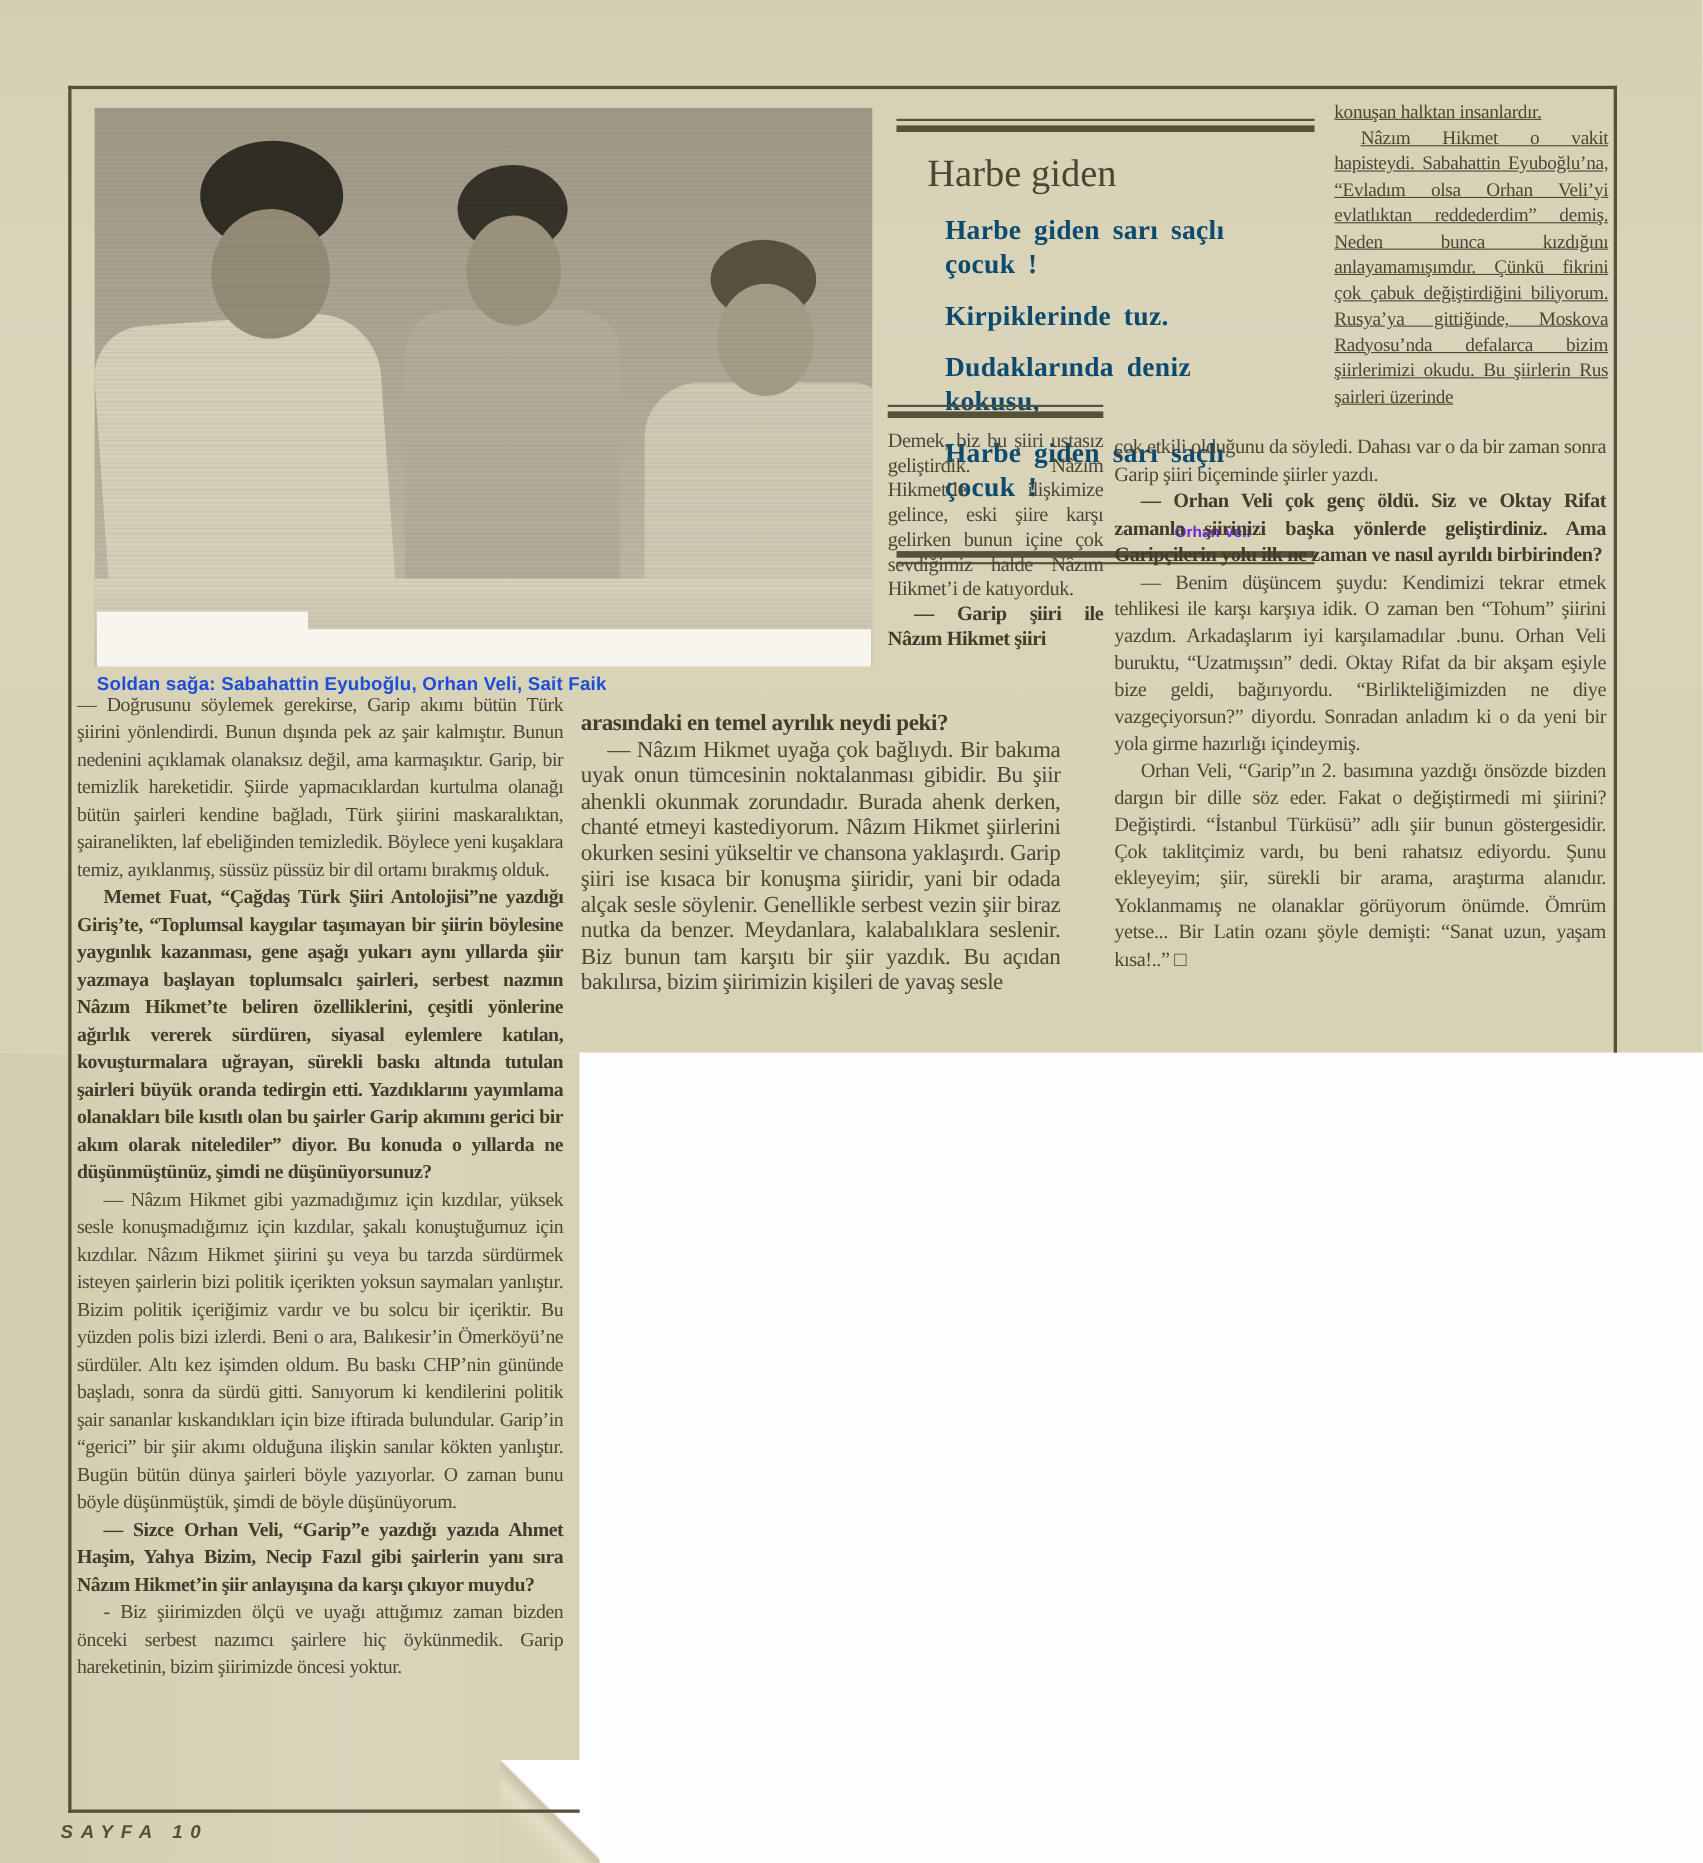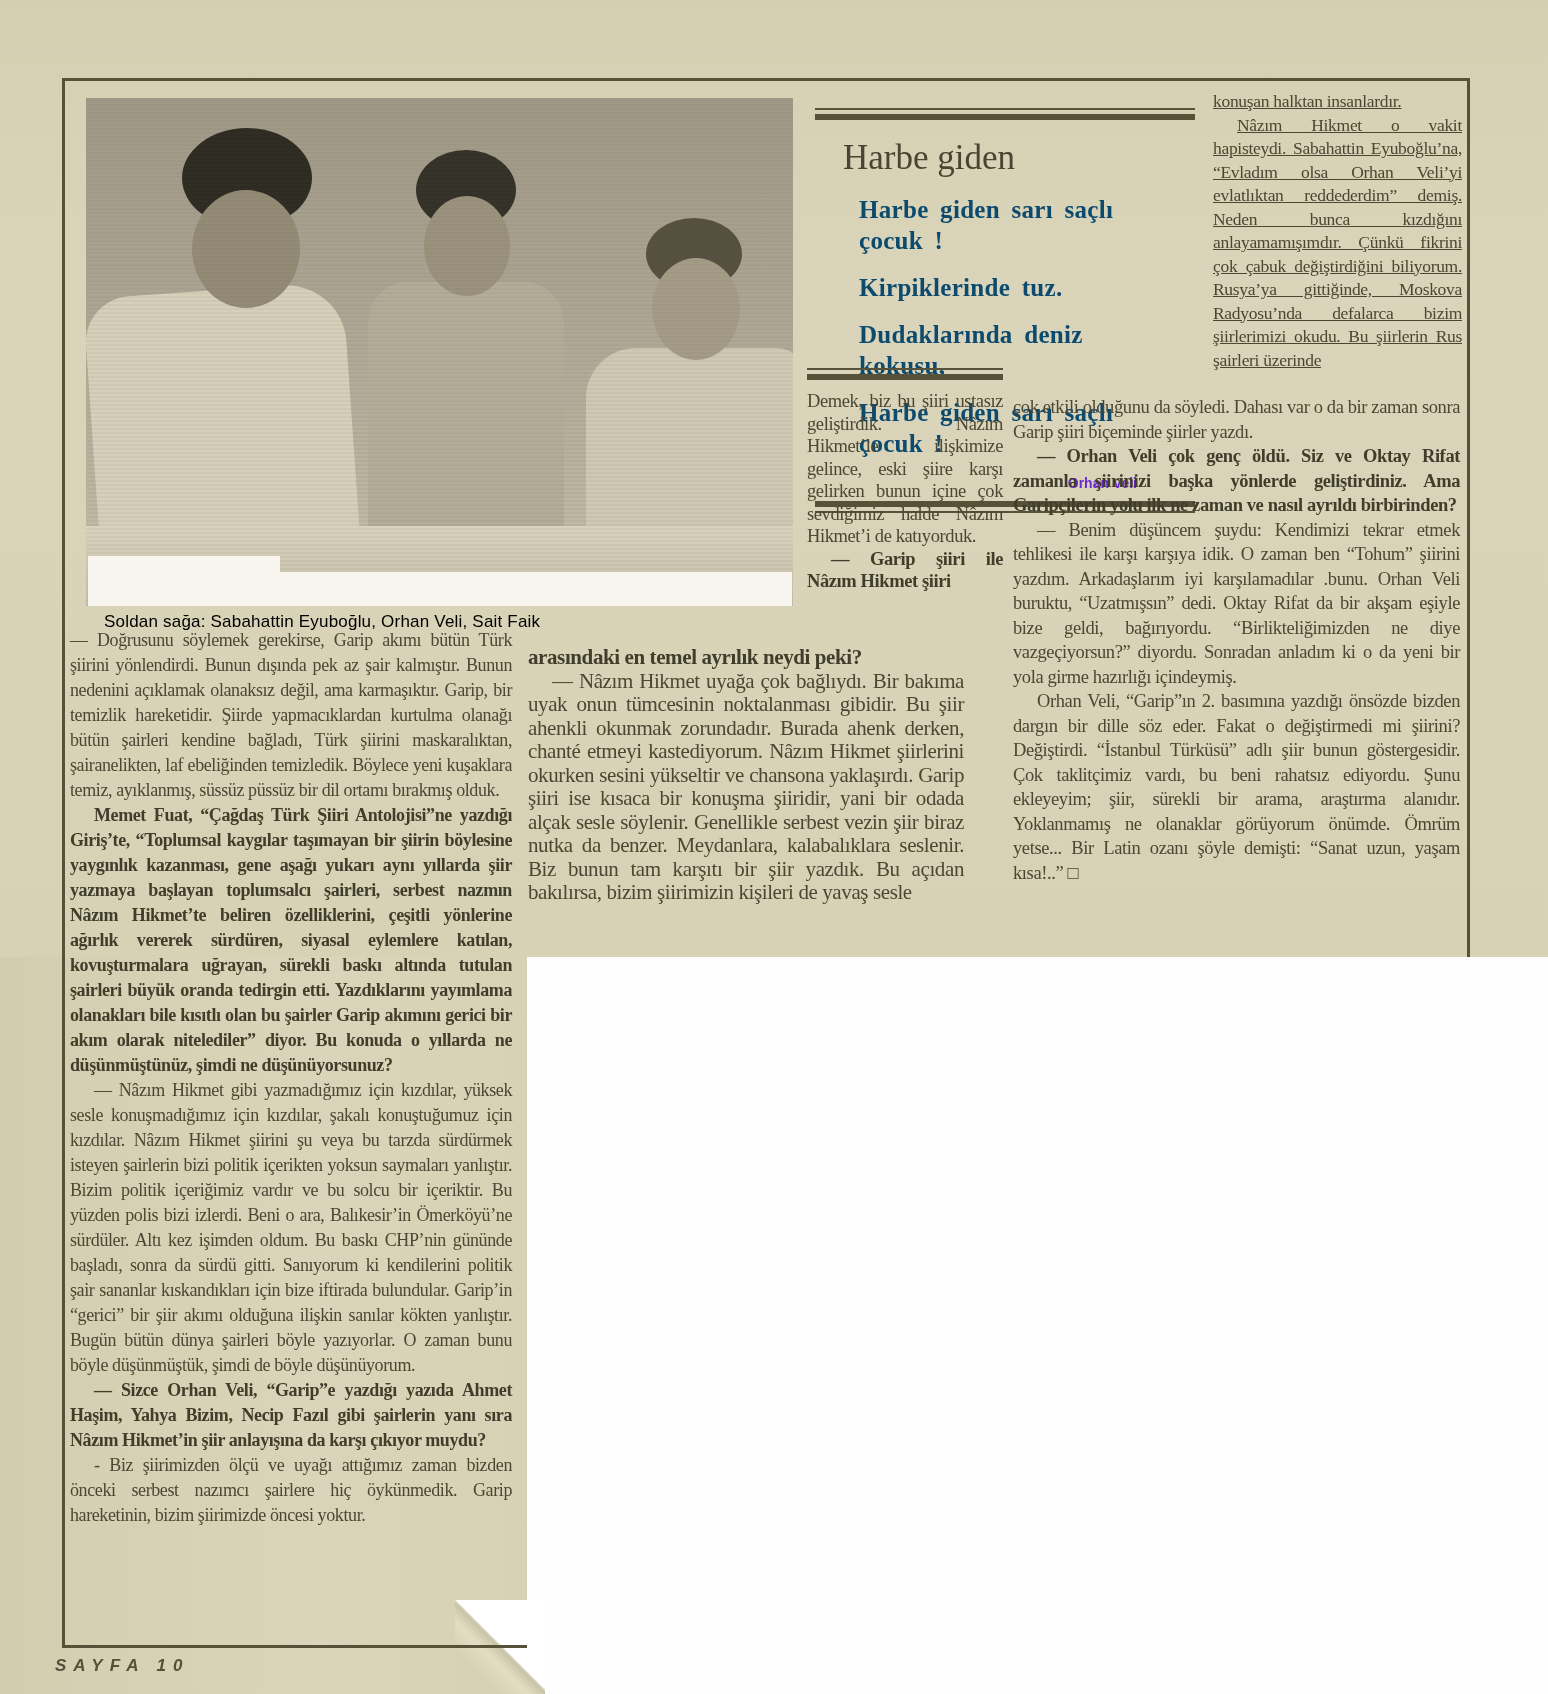--- a/index.html
+++ b/index.html
@@ -29,21 +29,21 @@
   .p2-face{left:338px;top:98px;width:86px;height:100px;background:#9a927c;}
   .p2-body{left:282px;top:184px;width:196px;height:250px;border-radius:40px 40px 0 0;background:#b3ac98;}
   .p3-hair{left:560px;top:120px;width:96px;height:72px;background:#55503f;}
   .p3-face{left:566px;top:160px;width:88px;height:102px;background:#a49c86;}
   .p3-body{left:500px;top:250px;width:220px;height:240px;border-radius:50px 30px 0 0;background:#cfc9b4;}
   .photo-table{position:absolute;left:0;top:428px;width:707px;height:80px;background:linear-gradient(180deg,#d9d3be,#c3bca7);}
   .photo-grain{position:absolute;inset:0;background:repeating-linear-gradient(0deg,rgba(90,85,70,.06) 0 2px,transparent 2px 4px);}
   .mask1{position:absolute;left:88px;top:556px;width:192px;height:50px;background:#f7f5ed;}
   .mask2{position:absolute;left:280px;top:572px;width:512px;height:34px;background:#f7f5ed;}
   .caption{position:absolute;left:88px;top:612px;width:640px;
-     font-family:"Liberation Sans", sans-serif;font-weight:normal;font-size:17px;color:#000000;letter-spacing:.2px;margin-left:16px;}
+     font-family:"Liberation Sans", sans-serif;font-weight:bold;font-size:17px;color:#1d4ed8;letter-spacing:.2px;}
   
   .poem{position:absolute;left:815px;top:108px;width:380px;}
   .rule{border:0;margin:0;}
   .rule-a{height:2px;background:#565138;margin-bottom:4px;}
   .rule-b{height:6px;background:#565138;}
   .poem-title{font-size:35px;margin:18px 0 10px 28px;color:#4a4533;}
   .poem-lines{margin-left:28px;}
   .poem-lines p{margin:16px;font-size:25px;font-weight:600;line-height:31px;word-spacing:5px;letter-spacing:.3px;color:#0c4a6e;}
   .poem-sig{text-align:right;padding-right:58px;font-family:"Liberation Sans", sans-serif;
      font-weight:bold;font-size:14px;color:#6d28d9;margin:6px 0 10px 0;}

